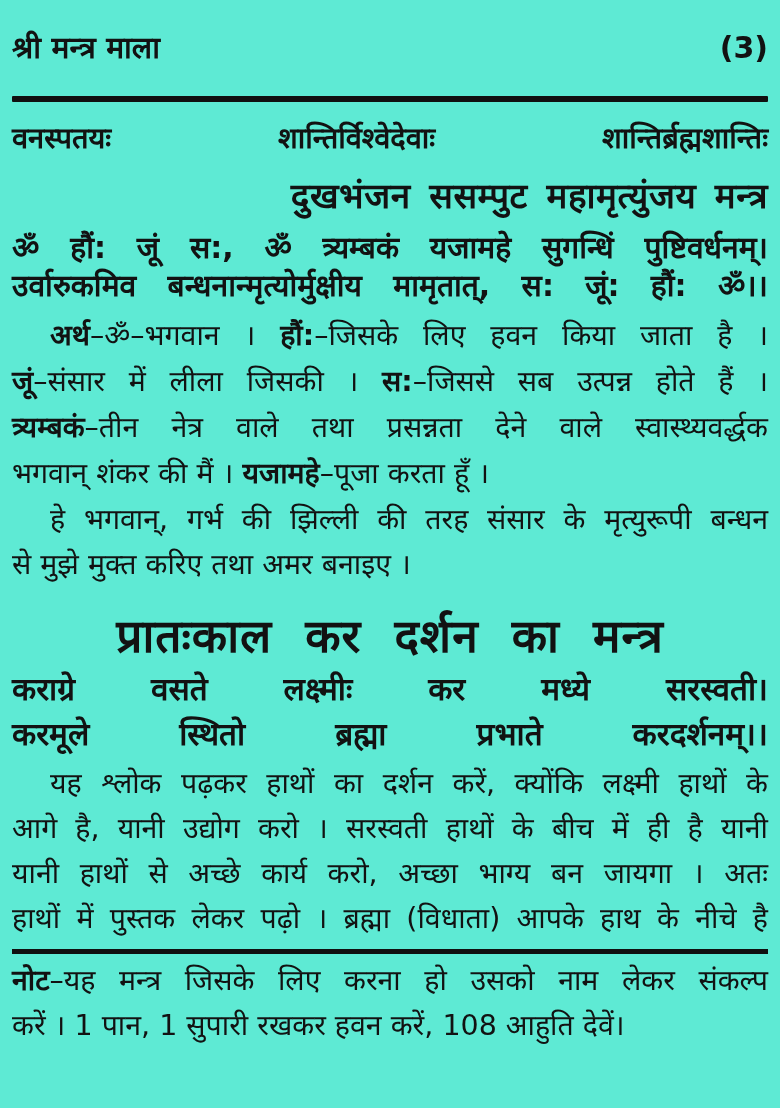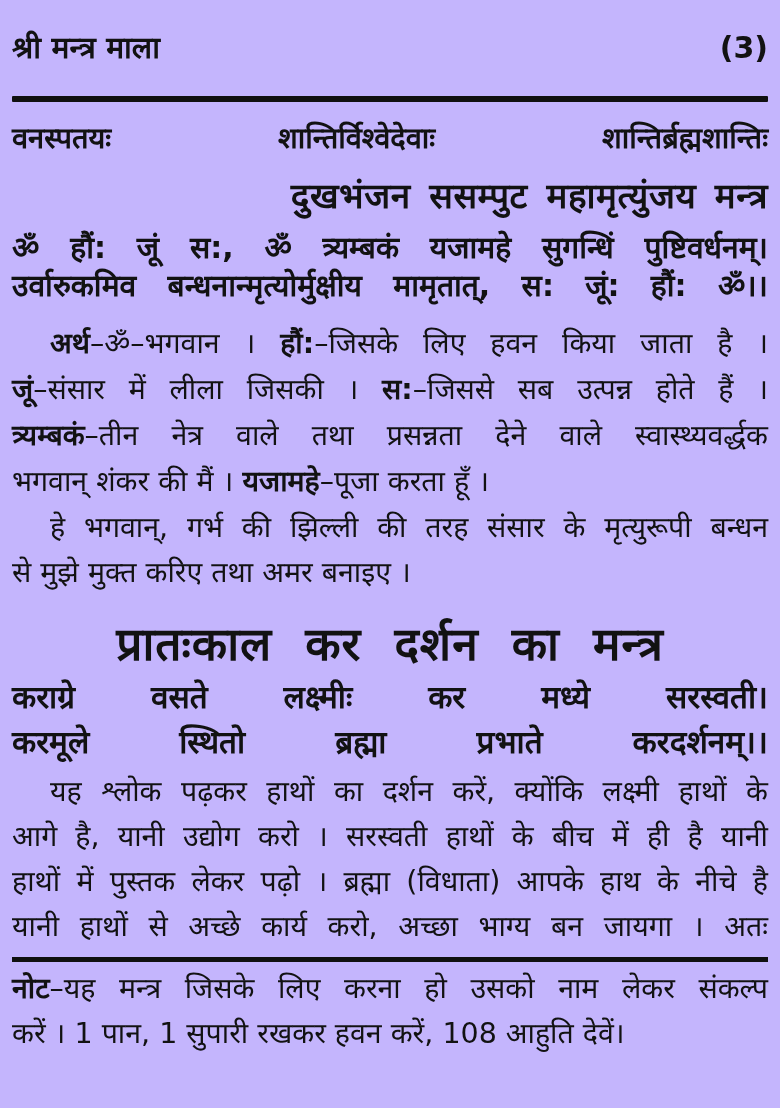--- a/index.html
+++ b/index.html
@@ -1,21 +1,21 @@
 <!DOCTYPE html>
 <html lang="hi"><head>
 <meta charset="utf-8">
 <style>
   html, body { margin: 0; padding: 0; background: #e8e8e4; }
   .page {
     position: relative;
     width: 780px;
     height: 1108px;
     margin: 0 auto;
-    background: #c4b5fd;
+    background: #5eead4;
     box-sizing: border-box;
     padding: 26px 12px 0 12px;
     font-family: "DejaVu Sans", sans-serif;
     color: #121212;
     overflow: hidden;
   }
   
   .page-header {
     display: flex;
     justify-content: space-between;
@@ -48,21 +48,21 @@
     font-weight: bold;
     line-height: 54px;
     letter-spacing: 0.5px;
     word-spacing: 6px;
   }
   
   .mantra { margin-top: 6px; font-size: 30px; font-weight: bold; }
   .mantra > div { line-height: 38px; }
   
   .body-par { font-size: 28.5px; }
-  .meaning { margin-top: 16px; }
+  .meaning { margin-top: 8px; }
   .meaning > div, .prayer > div, .para2 > div, .note-par > div { line-height: 45px; }
   .meaning > div { line-height: 46px; }
   
   .heading-2 {
     margin-top: 18px;
     text-align: center;
     font-size: 46px;
     font-weight: bold;
     line-height: 62px;
     letter-spacing: 1px;
@@ -118,22 +118,22 @@
   <div class="heading-2">प्रातःकाल कर दर्शन का मन्त्र</div>
 
   <div class="shloka2">
     <div class="jline">कराग्रे वसते लक्ष्मीः कर मध्ये सरस्वती।</div>
     <div class="jline">करमूले स्थितो ब्रह्मा प्रभाते करदर्शनम्।।</div>
   </div>
 
   <div class="body-par para2">
     <div class="jline indent">यह श्लोक पढ़कर हाथों का दर्शन करें, क्योंकि लक्ष्मी हाथों के</div>
     <div class="jline">आगे है, यानी उद्योग करो । सरस्वती हाथों के बीच में ही है यानी</div>
+    <div class="jline">यानी हाथों से अच्छे कार्य करो, अच्छा भाग्य बन जायगा । अतः</div>
     <div class="jline">हाथों में पुस्तक लेकर पढ़ो । ब्रह्मा (विधाता) आपके हाथ के नीचे है</div>
-    <div class="jline">यानी हाथों से अच्छे कार्य करो, अच्छा भाग्य बन जायगा । अतः</div>
   </div>
 
   <div class="footnote-rule"></div>
 
   <div class="body-par note-par">
     <div class="jline"><span class="bold">नोट</span><span>–यह मन्त्र जिसके लिए करना हो उसको नाम लेकर संकल्प</span></div>
     <div>करें । 1 पान, 1 सुपारी रखकर हवन करें, 108 आहुति देवें।</div>
   </div>
 
 </div>

